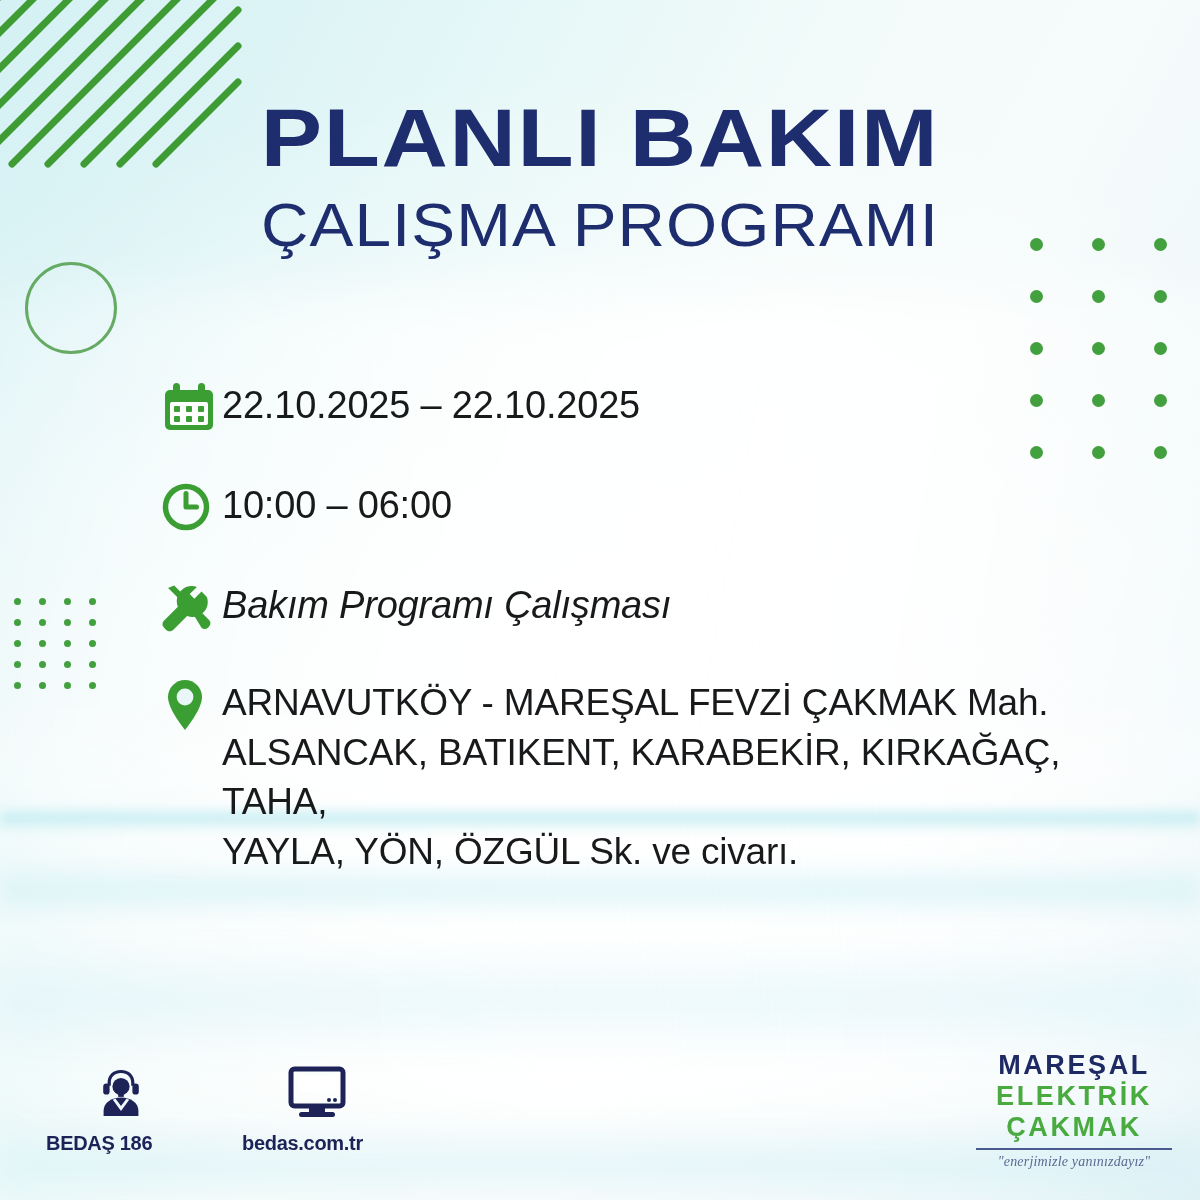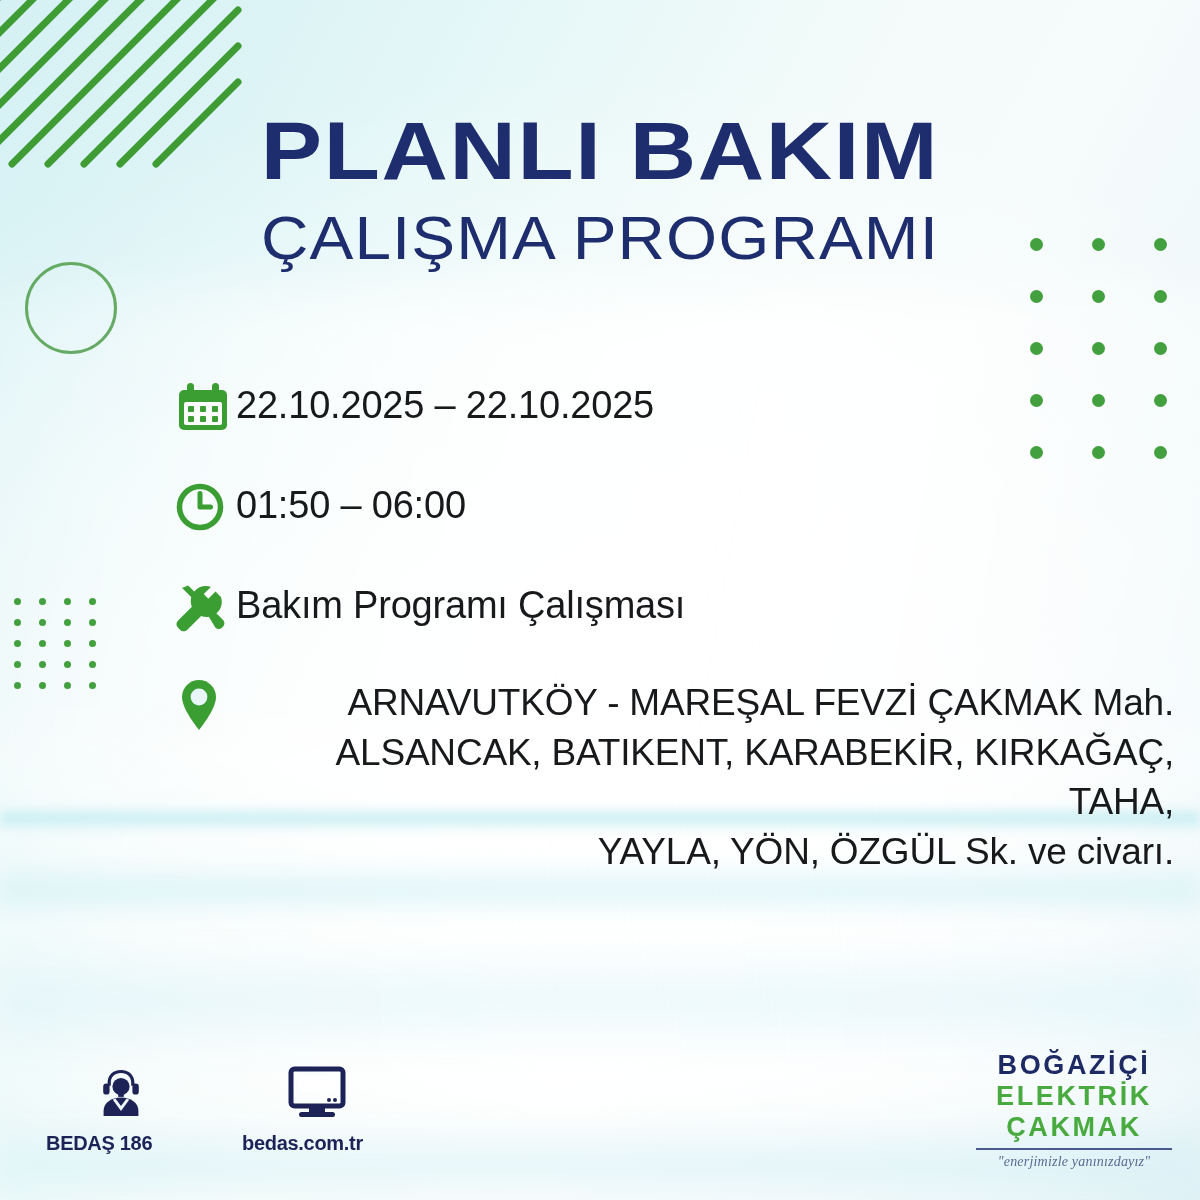--- a/index.html
+++ b/index.html
@@ -113,21 +113,21 @@
   .dots-right { left: 1030px; top: 238px; width: 160px; height: 220px; }
   .dots-right span { width: 13px; height: 13px; }
   .dots-left { left: 14px; top: 598px; width: 100px; height: 100px; }
   .dots-left span { width: 7px; height: 7px; }
 
   
   .heading {
     position: absolute;
     left: 0;
     right: 0;
-    top: 112px;
+    top: 99px;
     text-align: center;
     user-select: none;
   }
   .title-main {
     display: block;
     color: #1d2d6e;
     font-family: "Liberation Sans", sans-serif;
     font-size: 82px;
     line-height: 0.96;
     font-weight: 700;
@@ -143,30 +143,30 @@
     font-size: 62px;
     line-height: 1;
     font-weight: 400;
     letter-spacing: 1px;
     transform: scaleX(1.06);
   }
 
   
   .info {
     position: absolute;
-    left: 174px;
+    left: 160px;
     top: 378px;
     width: 1000px;
   }
   .info-row {
     display: flex;
     align-items: flex-start;
     margin-bottom: 34px;
   }
-  .info-row:last-child { margin-bottom: 0; text-align: right; }
+  .info-row:last-child { margin-bottom: 0; }
 
   .row-icon {
     flex: 0 0 62px;
     width: 62px;
     height: 62px;
     display: flex;
     align-items: flex-start;
     justify-content: flex-start;
     padding-top: 2px;
     box-sizing: border-box;
@@ -185,21 +185,21 @@
   .row-text.address {
     line-height: 1.34;
     font-size: 37px;
     padding-top: 2px;
   }
   .row-work { padding-top: 6px; }
 
   
   .row-date   { margin-bottom: 38px; }
   .row-time   { margin-bottom: 40px; }
-  .row-type   { margin-bottom: 34px; }
+  .row-type   { margin-bottom: 34px; font-style: italic; }
 
   
   .footer {
     position: absolute;
     left: 0;
     right: 0;
     bottom: 0;
     height: 150px;
   }
   .contacts {
@@ -366,21 +366,21 @@
       <div class="row-text">22.10.2025 – 22.10.2025</div>
     </div>
 
     <div class="info-row row-time">
       <div class="row-icon">
         <svg width="58" height="58" viewBox="0 0 58 58" fill="none">
           <circle cx="26" cy="27" r="20.5" stroke="#3a9e33" stroke-width="5.5" fill="none"></circle>
           <path d="M26 13.5 V27 H36.5" stroke="#3a9e33" stroke-width="5" stroke-linecap="round" stroke-linejoin="round" fill="none"></path>
         </svg>
       </div>
-      <div class="row-text">01:50 – 06:00</div>
+      <div class="row-text">10:00 – 06:00</div>
     </div>
 
     <div class="info-row row-type">
       <div class="row-icon">
         <svg width="58" height="58" viewBox="0 0 58 58" fill="none">
           <g fill="#3a9e33">
 
             <path d="M44.5 6.5 l-7.2 7.2 -4.6 -4.6 7.2 -7.2 c-5.4 -1.9 -11.5 -0.7 -15.7 3.6 -4.4 4.4 -5.5 10.8 -3.3 16.2 l-14 14 c-1.9 1.9 -1.9 5 0 6.9 l2.3 2.3 c1.9 1.9 5 1.9 6.9 0 l14 -14 c5.4 2.2 11.8 1.1 16.2 -3.3 4.3 -4.2 5.5 -10.3 3.6 -15.7 z" transform="translate(-3,3) rotate(0)"></path>
           </g>
           <g fill="#3a9e33">
@@ -439,21 +439,21 @@
             <rect x="14" y="48" width="36" height="5" rx="2.5" fill="#1d2257"></rect>
           </svg>
         </div>
         <div class="contact-label">bedas.com.tr</div>
       </div>
 
 
     </div>
 
     <div class="brand">
-      <span class="brand-line brand-l1">BOĞAZİÇİ</span>
+      <span class="brand-line brand-l1">MAREŞAL</span>
       <span class="brand-line brand-l2">ELEKTRİK</span>
       <span class="brand-line brand-l3">ÇAKMAK</span>
       <div class="brand-rule"></div>
       <div class="brand-tag">"enerjimizle yanınızdayız"</div>
     </div>
 
   </div>
 
 </div>
 

